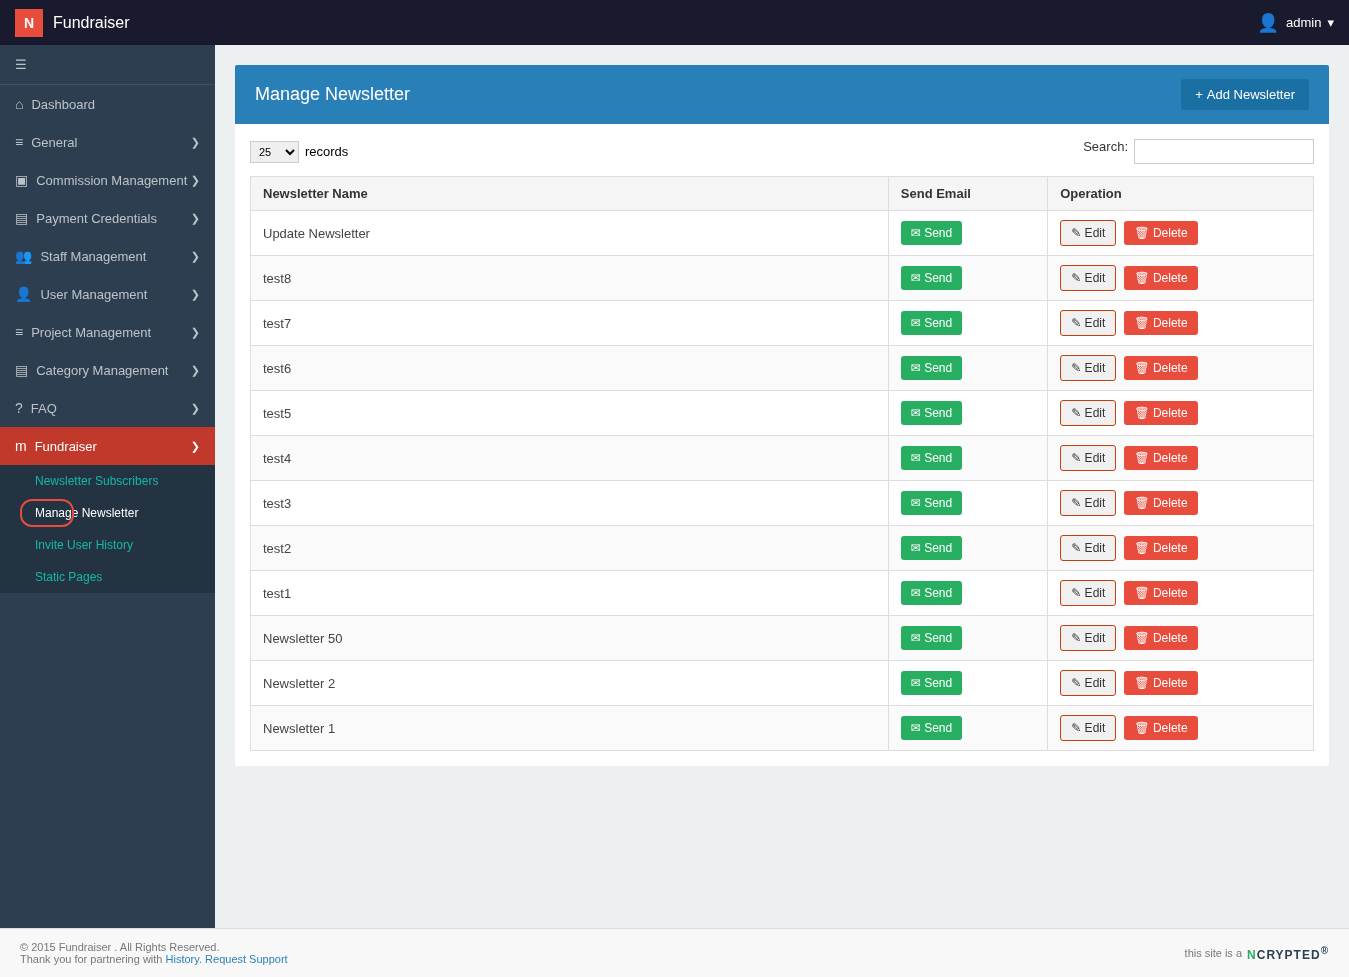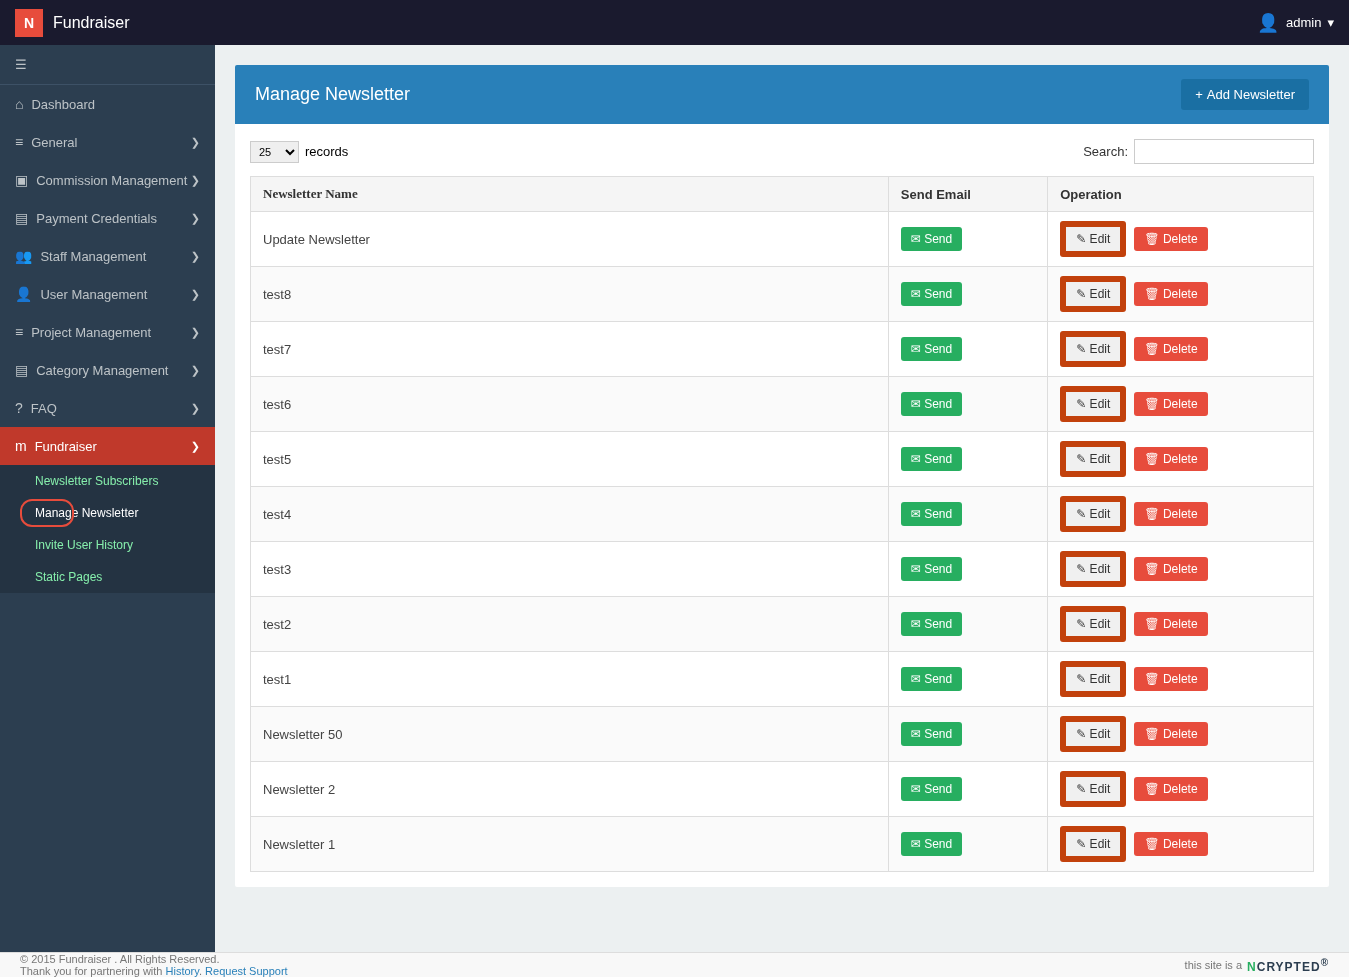--- a/index.html
+++ b/index.html
@@ -56,21 +56,21 @@
     .sidebar-item.active { background: #c0392b; color: white; }
     .sidebar-item-left { display: flex; align-items: center; gap: 8px; }
     .sidebar-icon { font-size: 14px; }
     .sidebar-arrow { font-size: 11px; }
 
     
     .sidebar-subitems { background: #243342; }
     .sidebar-subitem {
       padding: 9px 15px 9px 35px;
       cursor: pointer;
-      color: #86efac;
+      color: #14b8a6;
       font-size: 12px;
     }
     .sidebar-subitem.active-sub {
       color: white;
       position: relative;
     }
     .sidebar-subitem.active-sub::after {
       content: '';
       position: absolute;
       left: 20px;
@@ -124,21 +124,21 @@
       align-items: center;
       justify-content: space-between;
       margin-bottom: 12px;
     }
     .records-left { display: flex; align-items: center; gap: 6px; }
     .records-select {
       border: 1px solid #ccc;
       padding: 3px 4px;
       font-size: 11px;
     }
-    .search-right { display: flex; align-items: center; gap: 6px; }
+    .search-right { display: flex; gap: 6px; }
     .search-label { color: #333; }
     .search-input {
       border: 1px solid #ccc;
       padding: 4px 8px;
       width: 180px;
       font-size: 13px;
     }
 
     
     .data-table { width: 100%; border-collapse: collapse; }
@@ -150,38 +150,38 @@
       font-weight: bold;
       color: #333;
     }
     .data-table td {
       border: 1px solid #ddd;
       padding: 9px 12px;
       color: #444;
     }
     .data-table tr:nth-child(even) td { background: #fafafa; }
 
-    .th-name { width: 60%; font-family: Liberation Serif, serif; }
+    .th-name { width: 60%; }
     .th-send { width: 15%; }
     .th-op { width: 25%; }
 
     .btn-send {
       background: #27ae60;
       color: white;
       border: none;
       padding: 5px 10px;
       cursor: pointer;
       font-size: 12px;
       border-radius: 3px;
       display: inline-flex; align-items: center; gap: 4px;
     }
     .btn-edit {
       background: #f0f0f0;
       color: #333;
-      border: 6px solid #c2410c;
+      border: 1px solid #c2410c;
       padding: 5px 10px;
       cursor: pointer;
       font-size: 12px;
       border-radius: 3px;
       display: inline-flex; align-items: center; gap: 4px;
     }
     .btn-delete {
       background: #e74c3c;
       color: white;
       border: none;
@@ -211,21 +211,21 @@
       cursor: pointer;
       color: #555;
       font-size: 13px;
     }
     .page-btn.active { background: #2980b9; color: white; border-color: #2980b9; }
 
     
     .footer {
       background: #f8f8f8;
       border-top: 1px solid #ddd;
-      padding: 0 20px;
+      padding: 12px 20px;
       display: flex;
       justify-content: space-between;
       align-items: center;
       font-size: 11px;
       color: #777;
     }
     .footer-left a { color: #2980b9; text-decoration: none; }
     .footer-right { display: flex; align-items: center; gap: 5px; }
     .ncrypted-logo {
       font-size: 12px; font-weight: bold; letter-spacing: 1px;

